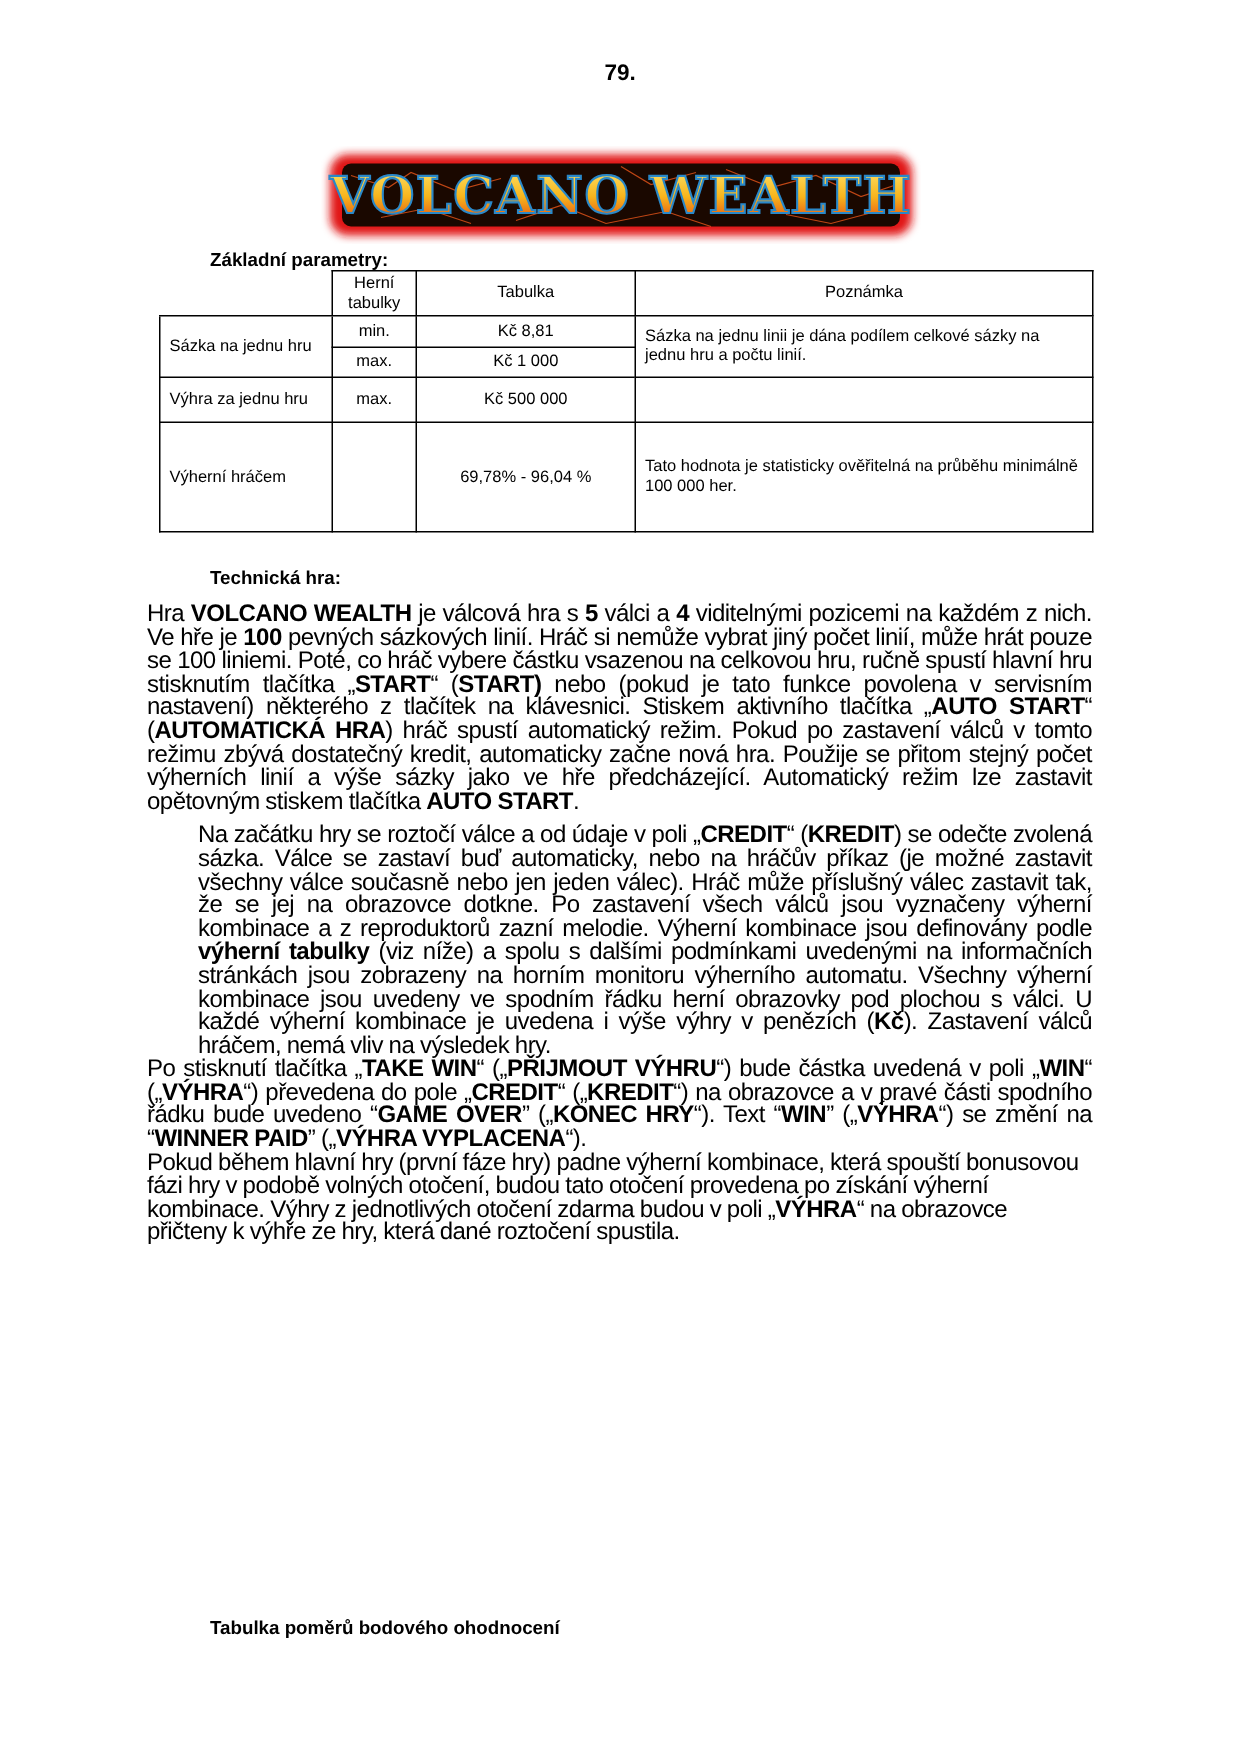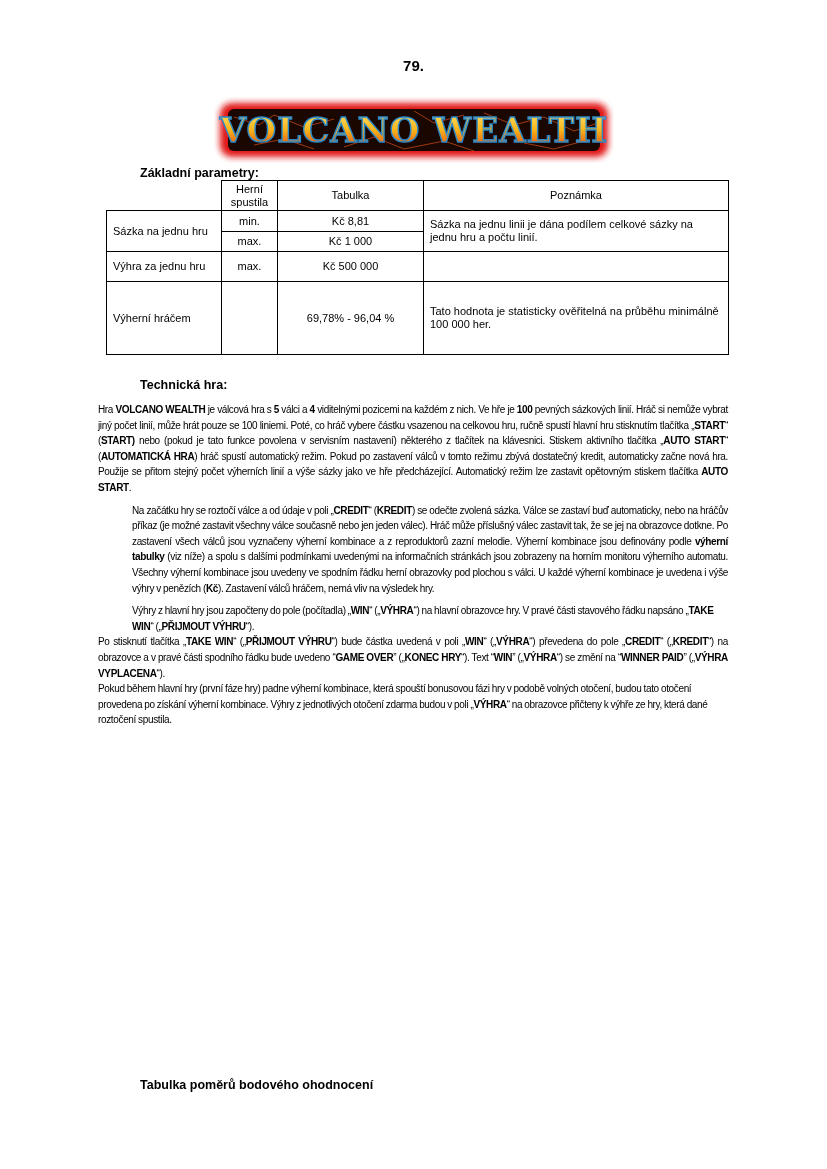--- a/index.html
+++ b/index.html
@@ -1,29 +1,29 @@
 <!DOCTYPE html>
 <html><head>
 <meta charset="utf-8">
 <style>
   html, body { margin: 0; padding: 0; background: #ffffff; }
   body { width: 827px; height: 1169px; position: relative; overflow: hidden;
          font-family: "Liberation Sans", sans-serif; color: #000; }
-  .page-number { position: absolute; left: 0; width: 827px; top: 57px; text-align: center;
+  .page-number { position: absolute; left: 0; width: 827px; top: 40px; text-align: center;
                  font-weight: bold; font-size: 15px; }
   .logo { position: absolute; left: 214px; top: 97px; width: 400px; height: 66px; }
   .logo svg { display: block; }
   .section-title { position: absolute; left: 98px; font-weight: bold; font-size: 12.5px; margin-left: 42px; }
   .params-table { position: absolute; left: 106px; top: 180px; border-collapse: collapse;
                   font-size: 11px; }
   .params-table td { border: 1.5px solid #000; padding: 0 6px; vertical-align: middle; line-height: 13px; }
   .params-table td.center { text-align: center; }
   .params-table td.left { text-align: left; }
   .blank-corner { border: none !important; border-bottom: 1.5px solid #000 !important; }
-  .body-text { position: absolute; left: 98px; width: 630px; font-size: 10px; line-height: 15.6px;
+  .body-text { position: absolute; left: 98px; width: 630px; font-size: 16px; line-height: 15.6px;
                letter-spacing: -0.35px; word-spacing: -0.3px; }
   .body-text p { margin: 0; text-align: justify; }
   .body-text p.gap { margin-top: 7px; margin-left: 34px; }
   .body-text b { font-weight: bold; }
   .last-line { text-align-last: left; }
 </style>
 </head>
 <body>
 
 <div>
@@ -67,21 +67,21 @@
   <table class="params-table">
     <colgroup>
       <col style="width:115px">
       <col style="width:56px">
       <col style="width:146px">
       <col style="width:305px">
     </colgroup>
     <tbody>
         <tr style="height:30px">
       <td class="blank-corner"></td>
-      <td class="center">Herní spustila</td>
+      <td class="center">Herní tabulky</td>
       <td class="center">Tabulka</td>
       <td class="center">Poznámka</td>
     </tr>
     <tr style="height:21px">
       <td class="left" rowspan="2">Sázka na jednu hru</td>
       <td class="center">min.</td>
       <td class="center">Kč 8,81</td>
       <td class="left" rowspan="2">Sázka na jednu linii je dána podílem celkové sázky na jednu hru a počtu linií.</td>
     </tr>
     <tr style="height:20px">
@@ -101,20 +101,19 @@
       <td class="left">Tato hodnota je statisticky ověřitelná na průběhu minimálně 100 000 her.</td>
     </tr>
   </tbody>
     </table>
 
   <div class="section-title" style="top:378px;">Technická hra:</div>
 
   <div class="body-text" style="top:402px;">
     <p class="last-line">Hra <b>VOLCANO WEALTH</b> je válcová hra s <b>5</b> válci a <b>4</b> viditelnými pozicemi na každém z nich. Ve hře je <b>100</b> pevných sázkových linií. Hráč si nemůže vybrat jiný počet linií, může hrát pouze se 100 liniemi. Poté, co hráč vybere částku vsazenou na celkovou hru, ručně spustí hlavní hru stisknutím tlačítka „<b>START</b>“ (<b>START)</b> nebo (pokud je tato funkce povolena v servisním nastavení) některého z tlačítek na klávesnici. Stiskem aktivního tlačítka „<b>AUTO START</b>“ (<b>AUTOMATICKÁ HRA</b>) hráč spustí automatický režim. Pokud po zastavení válců v tomto režimu zbývá dostatečný kredit, automaticky začne nová hra. Použije se přitom stejný počet výherních linií a výše sázky jako ve hře předcházející. Automatický režim lze zastavit opětovným stiskem tlačítka <b>AUTO START</b>.</p>
     <p class="gap last-line">Na začátku hry se roztočí válce a od údaje v poli „<b>CREDIT</b>“ (<b>KREDIT</b>) se odečte zvolená sázka. Válce se zastaví buď automaticky, nebo na hráčův příkaz (je možné zastavit všechny válce současně nebo jen jeden válec). Hráč může příslušný válec zastavit tak, že se jej na obrazovce dotkne. Po zastavení všech válců jsou vyznačeny výherní kombinace a z reproduktorů zazní melodie. Výherní kombinace jsou definovány podle <b>výherní tabulky</b> (viz níže) a spolu s dalšími podmínkami uvedenými na informačních stránkách jsou zobrazeny na horním monitoru výherního automatu. Všechny výherní kombinace jsou uvedeny ve spodním řádku herní obrazovky pod plochou s válci. U každé výherní kombinace je uvedena i výše výhry v penězích (<b>Kč</b>). Zastavení válců hráčem, nemá vliv na výsledek hry.</p>
-    <p class="gap last-line" style="text-align:left">Výhry z hlavní hry jsou započteny do pole (počítadla) „<b>WIN</b>“ („<b>VÝHRA</b>“) na hlavní obrazovce hry. V pravé části stavového řádku napsáno „<b>TAKE WIN</b>“ („<b>PŘIJMOUT VÝHRU</b>“).</p>
     <p class="last-line">Po stisknutí tlačítka „<b>TAKE WIN</b>“ („<b>PŘIJMOUT VÝHRU</b>“) bude částka uvedená v poli „<b>WIN</b>“ („<b>VÝHRA</b>“) převedena do pole „<b>CREDIT</b>“ („<b>KREDIT</b>“) na obrazovce a v pravé části spodního řádku bude uvedeno “<b>GAME OVER</b>” („<b>KONEC HRY</b>“). Text “<b>WIN</b>” („<b>VÝHRA</b>“) se změní na “<b>WINNER PAID</b>” („<b>VÝHRA VYPLACENA</b>“).</p>
     <p class="last-line" style="text-align:left">Pokud během hlavní hry (první fáze hry) padne výherní kombinace, která spouští bonusovou fázi hry v podobě volných otočení, budou tato otočení provedena po získání výherní kombinace. Výhry z jednotlivých otočení zdarma budou v poli „<b>VÝHRA</b>“ na obrazovce přičteny k výhře ze hry, která dané roztočení spustila.</p>
   </div>
 
   <div class="section-title" style="top:1078px;">Tabulka poměrů bodového ohodnocení</div>
 
 </div>
 
 </body></html>

